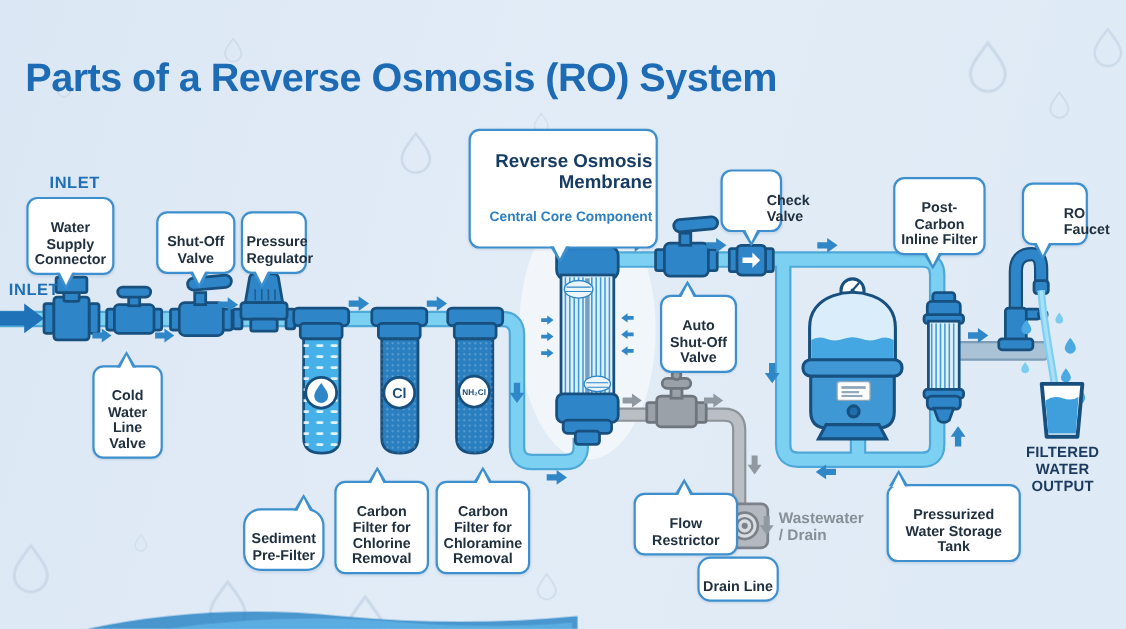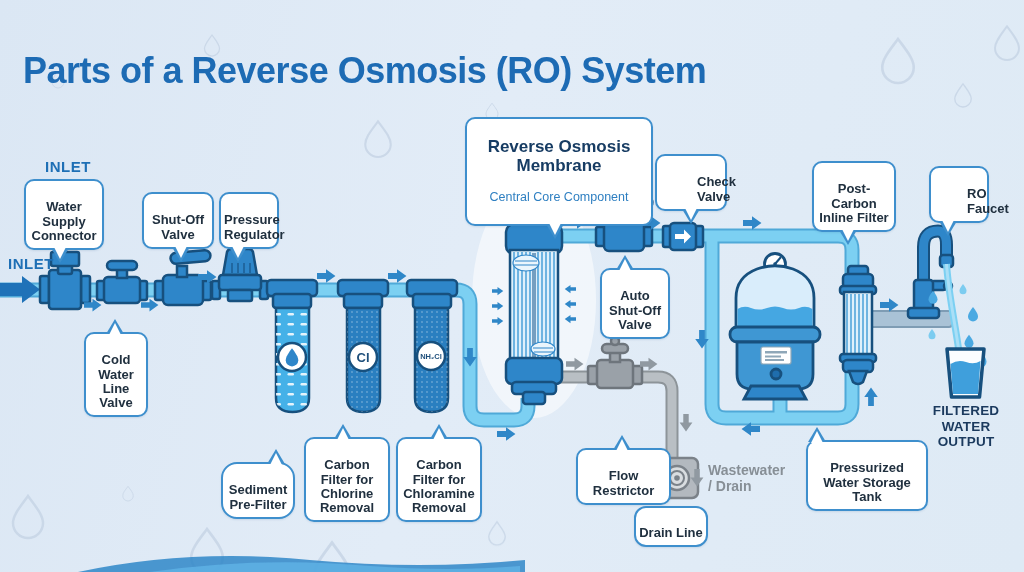--- a/index.html
+++ b/index.html
@@ -14,21 +14,21 @@
     font-size:36px;font-weight:800;color:#1d6bb4;letter-spacing:-0.5px;padding-left:23px;
   }
   .inlet-label{position:absolute;font-size:15px;font-weight:800;color:#1e6fb5;letter-spacing:.5px;}
   .callout{
     position:absolute;background:#fff;border:2px solid #3e8fcd;border-radius:10px;
     padding:5px 3px;text-align:center;color:#20303f;font-weight:700;font-size:13px;
     line-height:1.1;white-space:pre-line;box-sizing:border-box;
     box-shadow:0 1px 2px rgba(30,80,130,.12);
   }
   .callout .co-title{display:block;font-size:17px;color:#173c63;line-height:1.08;white-space:pre-line;}
-  .callout .co-sub{display:block;font-size:12.5px;color:#2e7fc1;font-weight:400;margin-top:2px;}
+  .callout .co-sub{display:block;font-size:12.5px;color:#2e7fc1;font-weight:700;margin-top:2px;}
   .tail-down::before{content:"";position:absolute;left:var(--tx,50%);bottom:-15px;margin-left:-9px;
     width:0;height:0;border:9px solid transparent;border-bottom:0;border-top:15px solid #3e8fcd;}
   .tail-down::after{content:"";position:absolute;left:var(--tx,50%);bottom:-11px;margin-left:-6px;
     width:0;height:0;border:6px solid transparent;border-bottom:0;border-top:12px solid #fff;}
   .tail-up::before{content:"";position:absolute;left:var(--tx,50%);top:-15px;margin-left:-9px;
     width:0;height:0;border:9px solid transparent;border-top:0;border-bottom:15px solid #3e8fcd;}
   .tail-up::after{content:"";position:absolute;left:var(--tx,50%);top:-11px;margin-left:-6px;
     width:0;height:0;border:6px solid transparent;border-top:0;border-bottom:12px solid #fff;}
   .side-label{position:absolute;white-space:pre-line;font-weight:700;}
   #wastewater{left:708px;top:462px;color:#878f96;font-size:14px;line-height:1.15;}
@@ -332,26 +332,26 @@
 Filter for
 Chlorine
 Removal</span>
 </div>
 <div class="callout tail-up" style="left:396px;top:437px;width:86px;--tx:50%;">
   <span>Carbon
 Filter for
 Chloramine
 Removal</span>
 </div>
-<div class="callout tail-down" style="left:465px;top:117px;width:188px;--tx:48%;">
+<div class="callout tail-down" style="left:426px;top:117px;width:172px;text-align:right;--tx:48%;">
   <span class="co-title">Reverse Osmosis
 Membrane</span>
   <span class="co-sub">Central Core Component</span>
 </div>
-<div class="callout tail-down" style="left:655px;top:154px;width:72px;padding-left:40px;--tx:50%;">
+<div class="callout tail-down" style="left:655px;top:154px;width:56px;padding-left:40px;--tx:50%;">
   <span>Check
 Valve</span>
 </div>
 <div class="callout tail-up" style="left:600px;top:268px;width:70px;--tx:35%;">
   <span>Auto
 Shut-Off
 Valve</span>
 </div>
 <div class="callout tail-up" style="left:576px;top:448px;width:95px;--tx:48%;">
   <span>Flow

